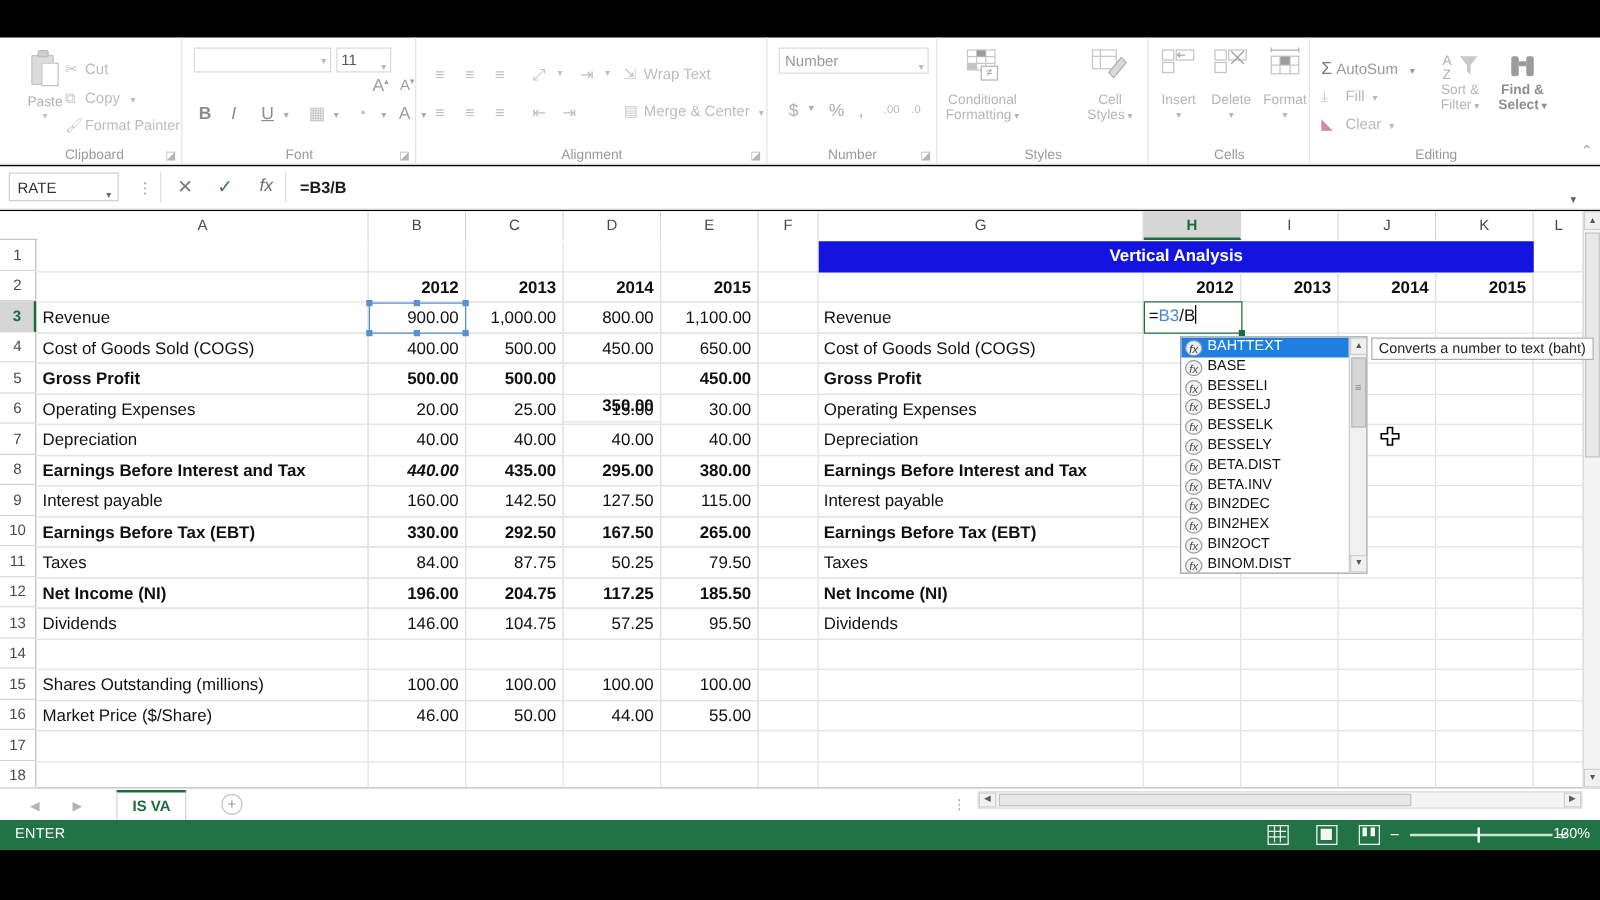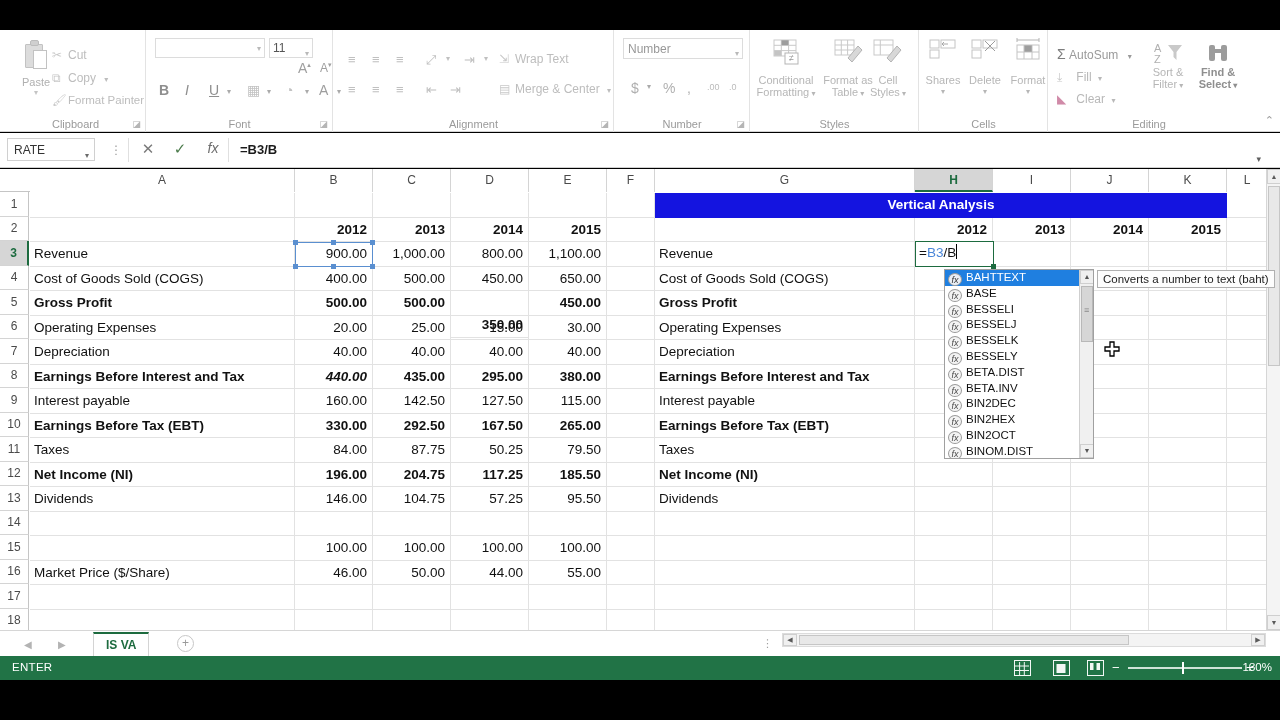--- a/index.html
+++ b/index.html
@@ -428,36 +428,20 @@
               </g>
               <rect x="12.5" y="4.2" width="7" height="5" fill="#9d9d9d"></rect>
               <rect x="5.2" y="14.8" width="7" height="5" fill="#c4c4c4"></rect>
               <rect x="16" y="17" width="13" height="11" fill="#fff" stroke="#b5b5b5"></rect>
               <text x="22.5" y="25" font-size="9" text-anchor="middle" fill="#9a9a9a">≠</text>
             </svg>
         </div>
         <div class="bl"><span>Conditional</span></div>
         <div class="bl"><span>Formatting</span><span style="font-size:8px"> ▾</span></div>
       </div>
-      <div class="bigbtn" style="left:66px;">
-        <div class="bi">
-          <svg width="34" height="34" viewBox="0 0 34 34">
-              <g stroke="#c9c9c9" fill="none">
-                <rect x="4" y="4" width="19" height="15"></rect>
-                <line x1="4" y1="9" x2="23" y2="9"></line>
-                <line x1="4" y1="14" x2="23" y2="14"></line>
-                <line x1="10.3" y1="4" x2="10.3" y2="19"></line>
-                <line x1="16.6" y1="4" x2="16.6" y2="19"></line>
-              </g>
-              <path d="M17 22 L27 10 L31 14 L21 26 Z" fill="#d8d8d8" stroke="#b4b4b4"></path>
-            </svg>
-        </div>
-        <div class="bl"><span>Format as</span></div>
-        <div class="bl"><span>Table</span><span style="font-size:8px"> ▾</span></div>
-      </div>
       <div class="bigbtn" style="left:110px;width:54px;">
         <div class="bi">
           <svg width="34" height="34" viewBox="0 0 34 34">
               <g stroke="#c9c9c9" fill="none">
                 <rect x="3" y="4" width="19" height="15"></rect>
                 <line x1="3" y1="9" x2="22" y2="9"></line>
                 <line x1="9.3" y1="4" x2="9.3" y2="19"></line>
               </g>
               <path d="M16 22 L26 10 L30 14 L20 26 Z" fill="#d8d8d8" stroke="#b4b4b4"></path>
             </svg>
@@ -473,21 +457,21 @@
         <div class="bi">
           <svg width="34" height="32" viewBox="0 0 34 32">
               <g stroke="#c4c4c4" fill="none">
                 <rect x="4" y="4" width="9" height="8"></rect>
                 <rect x="4" y="14" width="9" height="8"></rect>
                 <rect x="15" y="4" width="14" height="8"></rect>
               </g>
               <path d="M22 8 L16 8 M18 6 L16 8 L18 10" stroke="#a8a8a8" fill="none"></path>
             </svg>
         </div>
-        <div class="bl"><span>Shares</span></div>
+        <div class="bl"><span>Insert</span></div>
         <div class="bl" style="font-size:8px">▾</div>
       </div>
       <div class="bigbtn" style="left:44px;width:42px;">
         <div class="bi">
           <svg width="34" height="32" viewBox="0 0 34 32">
               <g stroke="#c4c4c4" fill="none">
                 <rect x="4" y="4" width="9" height="8"></rect>
                 <rect x="4" y="14" width="9" height="8"></rect>
                 <rect x="15" y="4" width="14" height="8"></rect>
               </g>
@@ -906,20 +890,21 @@
         <div class="cell num b" style="left: 343px; top: 270px; width: 78px; height: 24px; line-height: 23px;"><span>204.75</span></div>
         <div class="cell num b" style="left: 421px; top: 270px; width: 78px; height: 24px; line-height: 23px;"><span>117.25</span></div>
         <div class="cell num b" style="left: 499px; top: 270px; width: 78px; height: 24px; line-height: 23px;"><span>185.50</span></div>
         <div class="cell txt b" style="left: 625px; top: 270px; width: 260px; height: 24px; line-height: 23px;"><span>Net Income (NI)</span></div>
         <div class="cell txt" style="left: 0px; top: 294px; width: 265px; height: 25px; line-height: 24px;"><span>Dividends</span></div>
         <div class="cell num" style="left: 265px; top: 294px; width: 78px; height: 25px; line-height: 24px;"><span>146.00</span></div>
         <div class="cell num" style="left: 343px; top: 294px; width: 78px; height: 25px; line-height: 24px;"><span>104.75</span></div>
         <div class="cell num" style="left: 421px; top: 294px; width: 78px; height: 25px; line-height: 24px;"><span>57.25</span></div>
         <div class="cell num" style="left: 499px; top: 294px; width: 78px; height: 25px; line-height: 24px;"><span>95.50</span></div>
         <div class="cell txt" style="left: 625px; top: 294px; width: 260px; height: 25px; line-height: 24px;"><span>Dividends</span></div>
+        <div class="cell txt" style="left: 0px; top: 343px; width: 265px; height: 25px; line-height: 24px;"><span>Shares Outstanding (millions)</span></div>
         <div class="cell num" style="left: 265px; top: 343px; width: 78px; height: 25px; line-height: 24px;"><span>100.00</span></div>
         <div class="cell num" style="left: 343px; top: 343px; width: 78px; height: 25px; line-height: 24px;"><span>100.00</span></div>
         <div class="cell num" style="left: 421px; top: 343px; width: 78px; height: 25px; line-height: 24px;"><span>100.00</span></div>
         <div class="cell num" style="left: 499px; top: 343px; width: 78px; height: 25px; line-height: 24px;"><span>100.00</span></div>
         <div class="cell txt" style="left: 0px; top: 368px; width: 265px; height: 24px; line-height: 23px;"><span>Market Price ($/Share)</span></div>
         <div class="cell num" style="left: 265px; top: 368px; width: 78px; height: 24px; line-height: 23px;"><span>46.00</span></div>
         <div class="cell num" style="left: 343px; top: 368px; width: 78px; height: 24px; line-height: 23px;"><span>50.00</span></div>
         <div class="cell num" style="left: 421px; top: 368px; width: 78px; height: 24px; line-height: 23px;"><span>44.00</span></div>
         <div class="cell num" style="left: 499px; top: 368px; width: 78px; height: 24px; line-height: 23px;"><span>55.00</span></div>
       </div>

